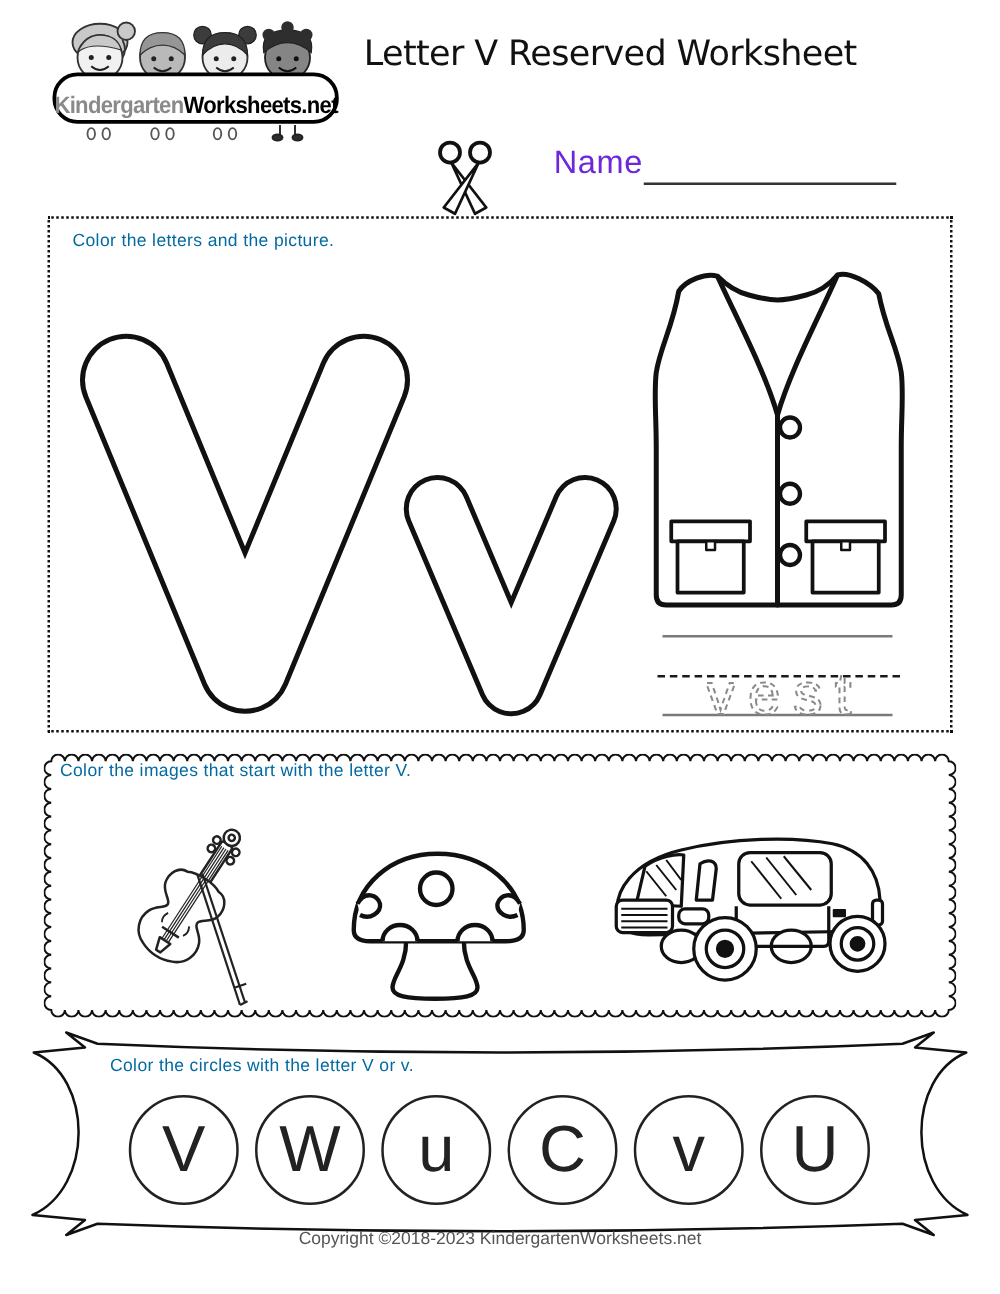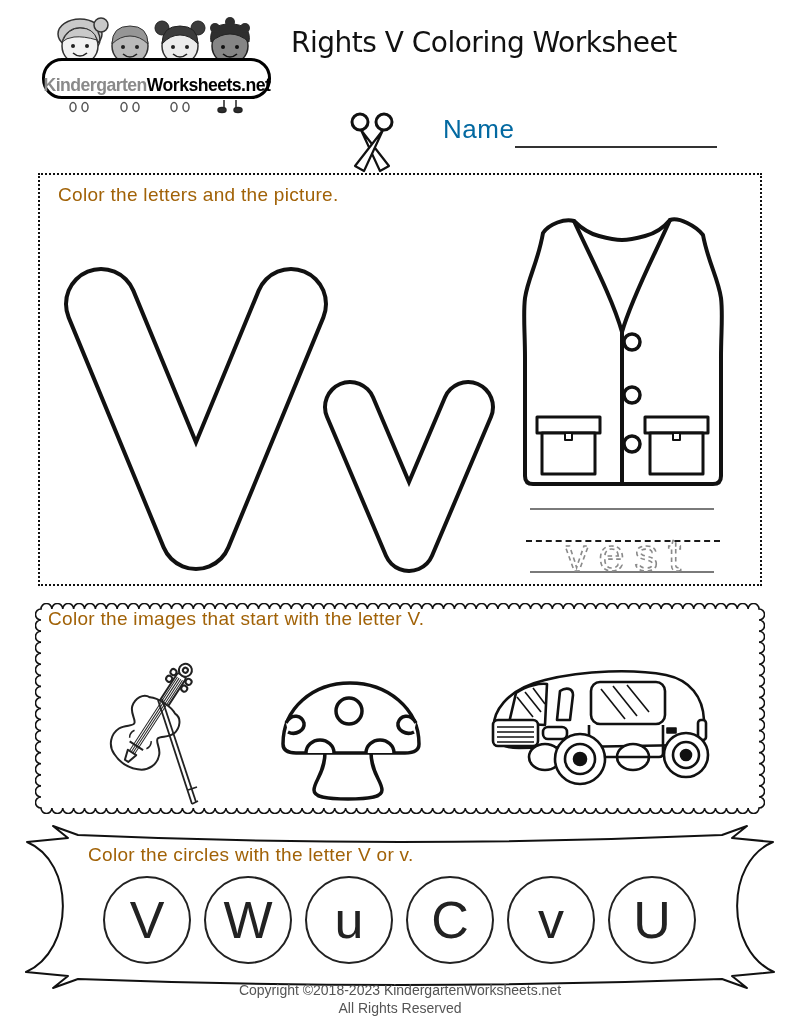--- a/index.html
+++ b/index.html
@@ -15,29 +15,29 @@
     display:flex; align-items:flex-end; justify-content:center; white-space:nowrap; z-index:2; }
   .logo-sign-inner { font-weight:bold; font-size:19px; letter-spacing:-0.6px; transform:scaleX(0.93); }
   .sign-gray { color:#8a8a8a; }
   .sign-black { color:#000; }
   .logo-url { position:absolute; left:0px; top:104px; font-size:17px; color:#8c8c8c; letter-spacing:0.2px; }
 
   .page-title { position:absolute; left:291px; top:26px; font-family:"DejaVu Sans", sans-serif;
     font-size:28px; font-weight:500; color:#111; letter-spacing:-0.5px; }
 
   .name-row { position:absolute; left:443px; top:114px; }
-  .name-label { font-size:26px; color:#0369a1; letter-spacing:0.5px; }
+  .name-label { font-size:26px; color:#6d28d9; letter-spacing:0.5px; }
   .name-line { position:absolute; left:515px; top:146px; width:202px; border-top:2px solid #333; }
 
   .scissors { position:absolute; left:343px; top:110px; z-index:3; }
 
   
   .sec1 { position:absolute; left:38px; top:173px; width:724px; height:413px;
     border:2.5px dotted #111; background:#fff; }
-  .instr { font-size:19px; color:#a16207; letter-spacing:0.3px; }
+  .instr { font-size:14px; color:#0369a1; letter-spacing:0.3px; }
   .sec1 .instr { position:absolute; left:18px; top:9px; }
   .bigV { position:absolute; left:17px; top:82px; }
   .smallv { position:absolute; left:277px; top:199px; }
   .vest { position:absolute; left:467px; top:27px; }
 
   .guide-solid { position:absolute; width:184px; border-top:2.5px solid #7a7a7a; }
   .guide-dashed { position:absolute; width:194px; border-top:2.5px dashed #1a1a1a; }
   .trace-svg { position:absolute; left:492px; top:347px; }
 
   
@@ -111,21 +111,21 @@
           <path d="M196,88 l0,8"></path>
         <ellipse cx="182" cy="98" rx="4" ry="2.5"></ellipse>
           <ellipse cx="198" cy="98" rx="4" ry="2.5"></ellipse>
       </g>
     </svg>
     <div class="logo-sign">
       <span class="logo-sign-inner"><span class="sign-gray">Kindergarten</span><span class="sign-black">Worksheets.net</span></span>
     </div>
   </div>
 
-  <div class="page-title">Rights V Coloring Worksheet</div>
+  <div class="page-title">Letter V Reserved Worksheet</div>
 
   <svg class="scissors" width="58" height="64" viewBox="0 0 58 64">
     <path d="M18,20 L46,56 L37,61 Z" fill="#fff" stroke="#111" stroke-width="2.2" stroke-linejoin="round"></path>
     <path d="M40,20 L12,56 L21,61 Z" fill="#fff" stroke="#111" stroke-width="2.2" stroke-linejoin="round"></path>
     <circle cx="17" cy="12" r="8" fill="#fff" stroke="#111" stroke-width="3"></circle>
     <circle cx="41" cy="12" r="8" fill="#fff" stroke="#111" stroke-width="3"></circle>
   </svg>
   <div class="name-row">
     <span class="name-label">Name</span>
   </div>
@@ -276,16 +276,15 @@
     </div>
   <div class="letter-circle" style="left:507px;">
       <span>v</span>
     </div>
   <div class="letter-circle" style="left:608px;">
       <span>U</span>
     </div>
 
   <div class="footer">
     <div>Copyright ©2018-2023 KindergartenWorksheets.net</div>
-    <div>All Rights Reserved</div>
   </div>
 
 </div>
 
 </body></html>

